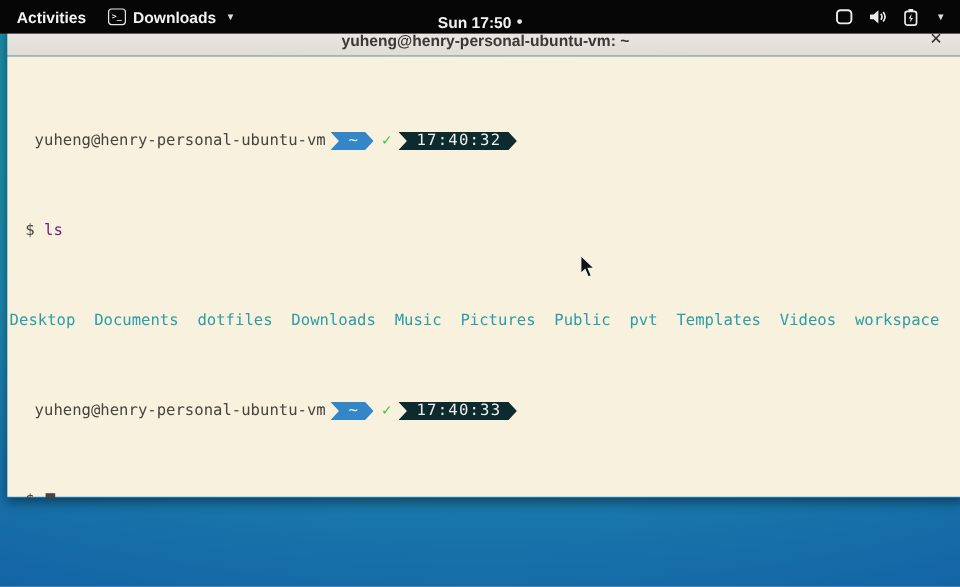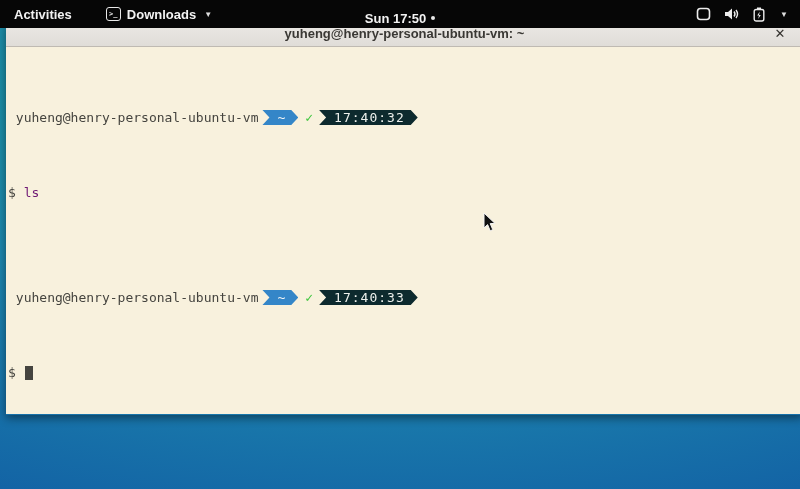--- a/index.html
+++ b/index.html
@@ -11,21 +11,21 @@
   }
 
   
   .topbar {
     position:absolute; left:0; top:0; width:800px; height:28px;
     background:#060606; color:#f2f2f2;
     display:flex; align-items:center;
     font-size:13px; font-weight:700;
     z-index:10;
   }
-  .topbar-left { display:flex; align-items:center; gap:30px; padding-left:10px; }
+  .topbar-left { display:flex; align-items:center; gap:14px; padding-left:10px; }
   .activities { padding:0 4px; cursor:pointer; }
   .appmenu { display:flex; align-items:center; gap:6px; cursor:pointer; }
   .term-app-icon {
     width:15px; height:14px; border:1px solid #e8e8e8; border-radius:3px;
     display:flex; align-items:center; justify-content:center;
     font-family:"DejaVu Sans Mono", monospace; font-size:7px; font-weight:700; color:#e8e8e8;
     line-height:1;
   }
   .chev { font-size:8px; color:#ddd; margin-left:2px; }
   .topbar-center {
@@ -64,21 +64,21 @@
     height:367px;
     background:#f8f1dd;
     font-family:"DejaVu Sans Mono", monospace;
     font-size:13px; line-height:15px;
     color:#45443f;
     padding:3px 2px;
     white-space:pre;
     cursor:text;
   }
   .tline { height:15px; display:flex; align-items:center; }
-  .plain { white-space:pre; }
+  .plain { white-space:pre;margin-left:13px; }
 
   
   .seg {
     display:inline-flex; align-items:center; height:15px;
     padding:0 13px 0 15px;
     clip-path: polygon(0 0, calc(100% - 7px) 0, 100% 50%, calc(100% - 7px) 100%, 0 100%, 7px 50%);
   }
   .seg-path { background:#3486c8; color:#eef3f6; margin-left:4px; }
   .seg-time { background:#0d2a2e; color:#edf0ec; margin-left:6px; letter-spacing:1px; }
   .check { color:#3dc63d; font-weight:700; margin-left:7px; font-size:13px; }
@@ -149,20 +149,21 @@
       <span class="seg seg-time">17:40:32</span>
     </div>
 
     
     <div class="tline">
       <span class="plain">$ </span>
       <span class="cmd">ls</span>
     </div>
 
     
+    <div class="tline dirs">Desktop  Documents  dotfiles  Downloads  Music  Pictures  Public  pvt  Templates  Videos  workspace</div>
 
     
     <div class="tline">
       <span class="plain"> yuheng@henry-personal-ubuntu-vm</span>
       <span class="seg seg-path">~</span>
       <span class="check">✓</span>
       <span class="seg seg-time">17:40:33</span>
     </div>
 
     

